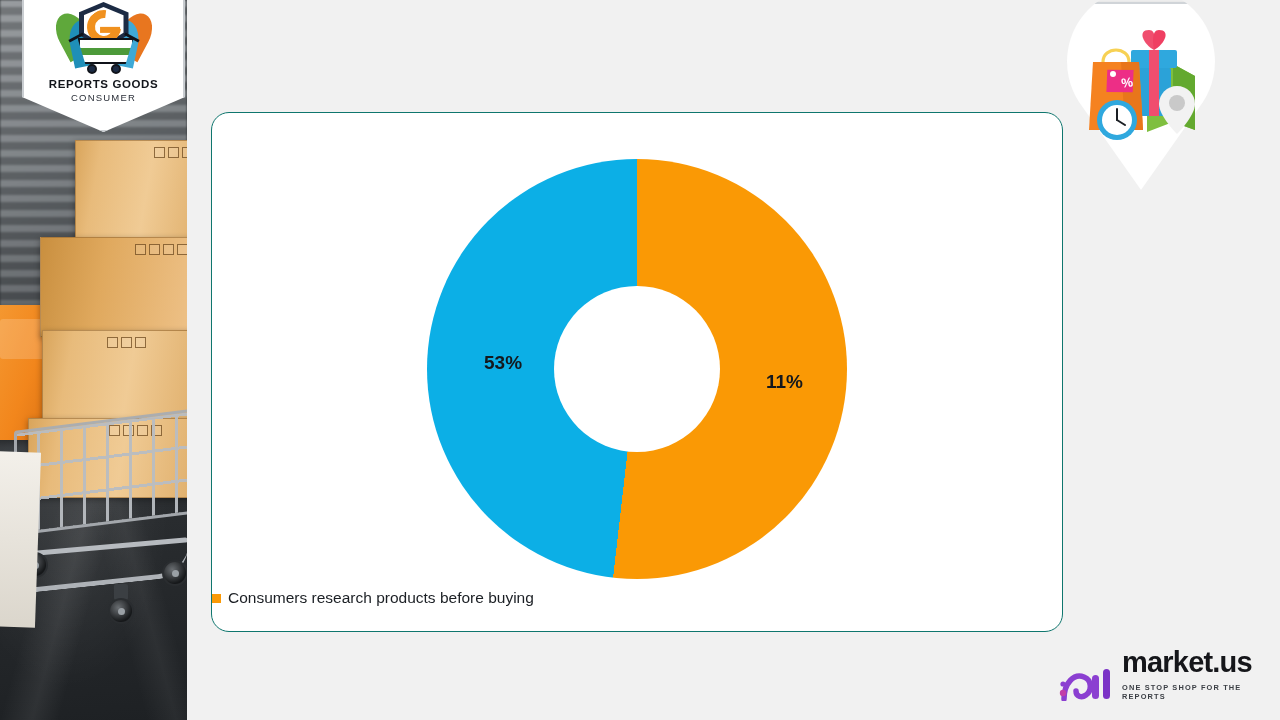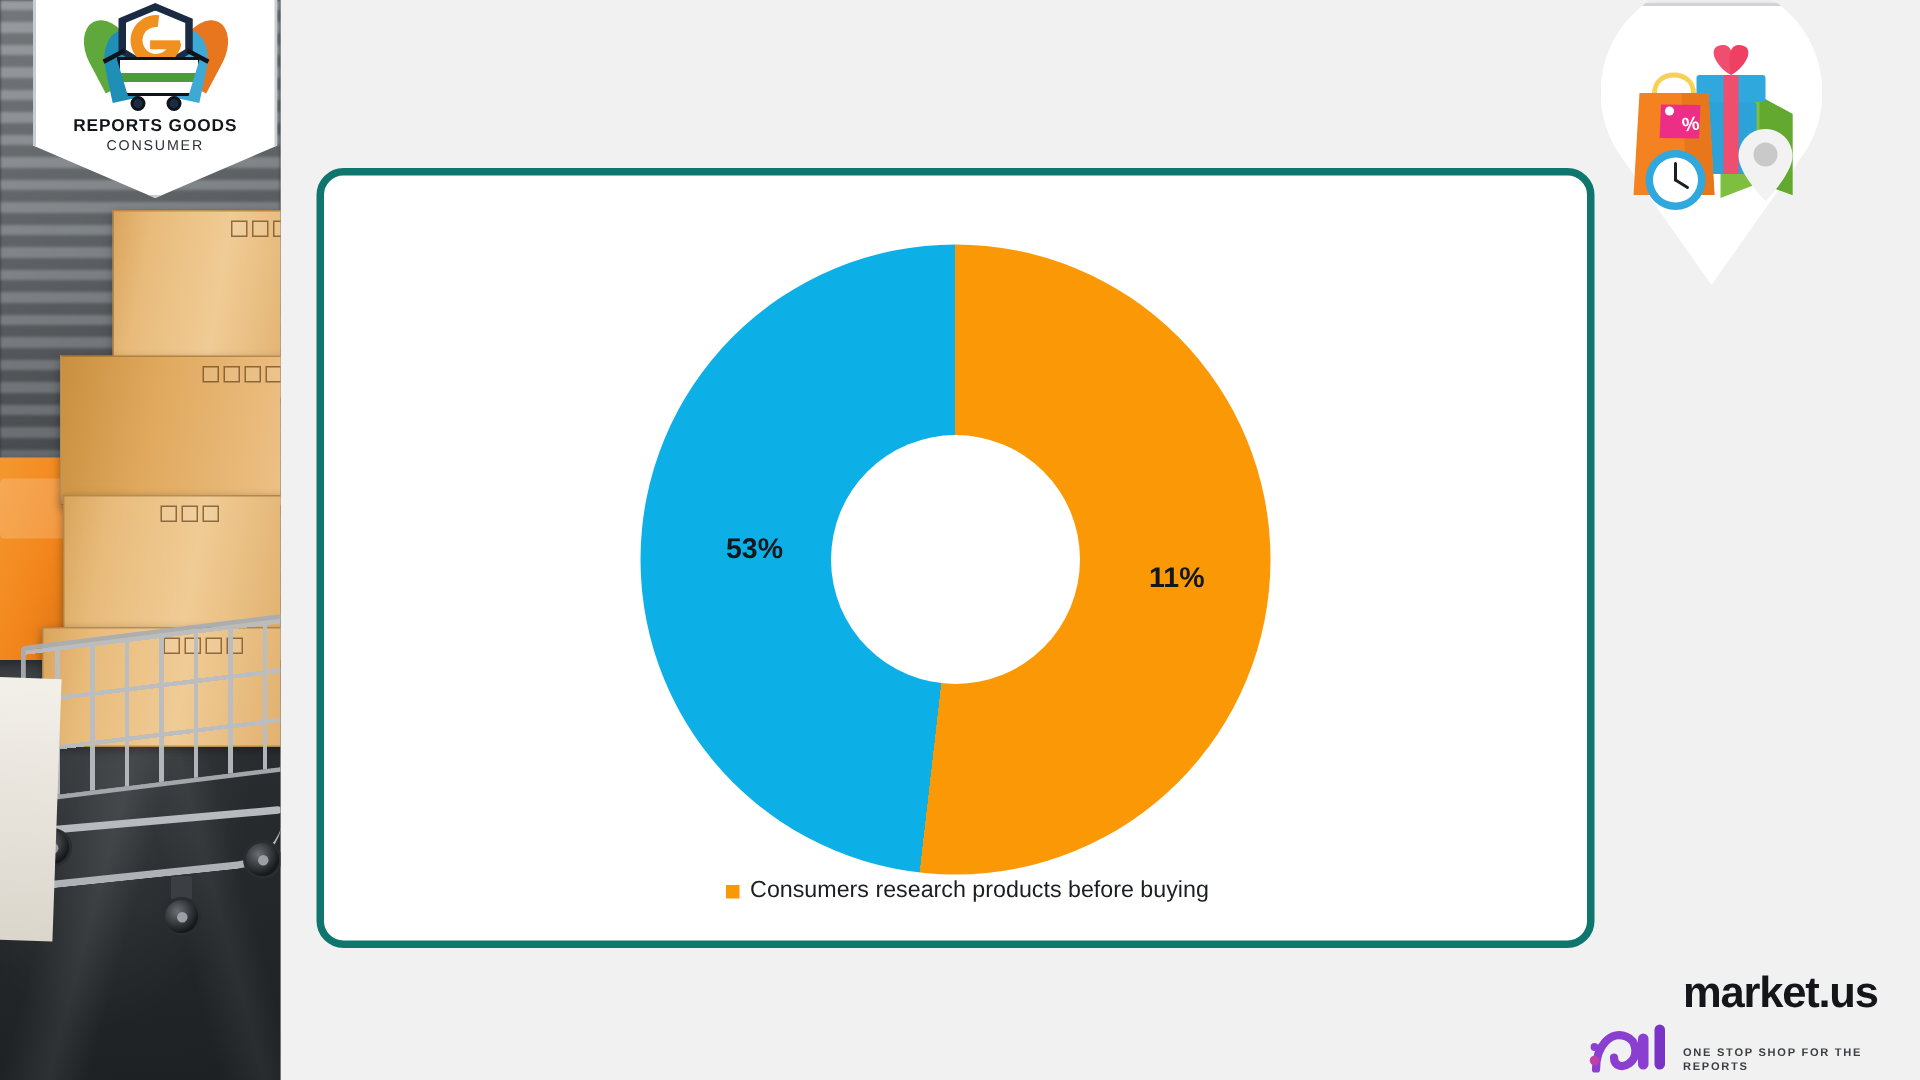--- a/index.html
+++ b/index.html
@@ -245,21 +245,21 @@
     filter: drop-shadow(0 1px 2px rgba(0,0,0,0.12));
   }
   .pin-art { position: absolute; left: 0; top: 0; width: 152px; height: 190px; }
 
   
   .card {
     position: absolute;
     left: 211px; top: 112px;
     width: 852px; height: 520px;
     background: #ffffff;
-    border: 5px solid #0f766e;
+    border: 1px solid #0f766e;
     border-radius: 18px;
   }
 
   .donut-wrap {
     position: absolute;
     left: 50%; top: 46px; margin-left: -210px;
     width: 420px; height: 420px;
   }
   .donut {
     position: absolute; inset: 0;
@@ -279,24 +279,23 @@
     color: #14181d;
   }
   .slice-label.left  { left: 57px;  top: 193px; }
   .slice-label.right { right: 44px; top: 212px; }
 
   
   .legend {
     position: absolute;
     left: 0; right: 0; bottom: 24px;
     display: flex;
-    justify-content: center;
+    justify-content: flex-start;
     gap: 32px;
     align-items: center;
-    padding-left: 16px;
   }
   .legend-item {
     display: flex; align-items: center; gap: 7px;
     font-size: 15.5px; color: #1b1f24;
     white-space: nowrap;
   }
   .legend-swatch {
     width: 9px; height: 9px; flex: 0 0 auto;
   }
 
@@ -306,21 +305,21 @@
     left: 1058px; top: 648px;
     display: flex; align-items: flex-end; gap: 8px;
   }
   .brand-mark { width: 56px; height: 38px; flex: 0 0 auto; }
   .brand-text { display: flex; flex-direction: column; }
   .brand-name {
     font-size: 29px; font-weight: bold; letter-spacing: -0.8px;
     color: #15161a; line-height: 1;
   }
   .brand-tag {
-    margin-top: 20px;
+    margin-top: 6px;
     font-size: 7.4px; font-weight: bold; letter-spacing: 1.15px;
     color: #3b3f45;
   }
 </style>
 </head>
 <body>
 
 <div class="page">
 
   <div class="sidebar">

